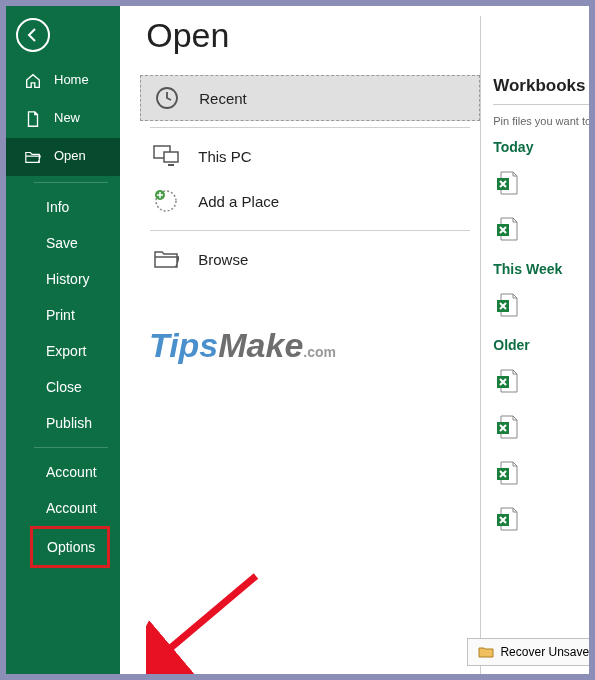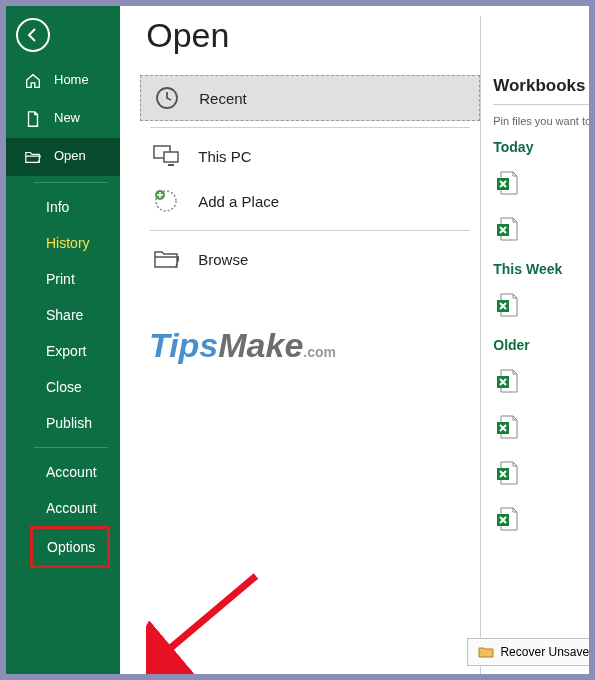--- a/index.html
+++ b/index.html
@@ -3,21 +3,21 @@
 <meta charset="utf-8">
 <style>
 *{box-sizing:border-box;margin:0;padding:0;font-family:"Segoe UI",Arial,sans-serif}
 body{width:595px;height:680px;overflow:hidden;background:#8b8fb8;padding:6px;position:relative}
 .frame{width:100%;height:100%;background:#fff;display:flex;position:relative;overflow:hidden}
 .sidebar{width:155px;background:#0d6e44;display:flex;flex-direction:column;color:#fff;font-size:13px;padding-top:8px}
 .back-btn{width:34px;height:34px;border:2px solid #fff;border-radius:50%;margin:4px 0 10px 10px;display:flex;align-items:center;justify-content:center;cursor:pointer}
 .nav-item{display:flex;align-items:flex-start;padding:10px 12px 10px 18px;cursor:pointer;gap:12px}
 .nav-item.selected{background:#064b2e}
 .nav-sub{padding:10px 12px 10px 40px;cursor:pointer;font-size:14px}
-.nav-sub.dim{color:#fde047}
+.nav-sub.dim{color:#ffffff}
 .divider{height:1px;background:#3d8f6a;margin:6px 12px 6px 28px}
 .options-highlight{border:3px solid #d92020;margin:0 10px 14px 24px}
 .main{flex:1;background:#fff;padding:10px 0 0 20px;display:flex;position:relative}
 .open-col{flex:0 0 340px}
 .title{font-size:34px;font-weight:300;color:#222;margin-bottom:20px;margin-left:6px}
 .loc-list{display:flex;flex-direction:column}
 .loc-item{display:flex;align-items:center;gap:18px;padding:8px 12px;font-size:15px;color:#222;cursor:pointer;border-bottom:1px solid transparent}
 .loc-item.selected{background:#e0e0e0;border:1px dashed #999}
 .loc-icon{width:28px;height:28px;display:flex;align-items:center;justify-content:center;flex-shrink:0}
 .loc-divider{height:1px;background:#d0d0d0;margin:6px 10px}
@@ -55,23 +55,23 @@
       <span>New</span>
     </div>
     <div class="nav-item selected">
       <svg width="18" height="18" viewBox="0 0 20 20">
           <path d="M2 5 H7 L9 7 H17 V16 H2 Z M2 9 H18 L16 16 H2 Z" stroke="#fff" stroke-width="1.3" fill="none"></path>
         </svg>
       <span>Open</span>
     </div>
     <div class="divider"></div>
     <div class="nav-sub">Info</div>
+    <div class="nav-sub">Save</div>
     <div class="nav-sub dim">History</div>
     <div class="nav-sub">Print</div>
-    <div class="nav-sub">Share</div>
     <div class="nav-sub">Export</div>
     <div class="nav-sub">Close</div>
     <div class="nav-sub">Publish</div>
     <div class="divider"></div>
     <div class="nav-sub">Account</div>
     <div class="nav-sub">Account</div>
     <div class="options-highlight">
       <div class="nav-sub" style="padding-left:14px">Options</div>
     </div>
   </div>

